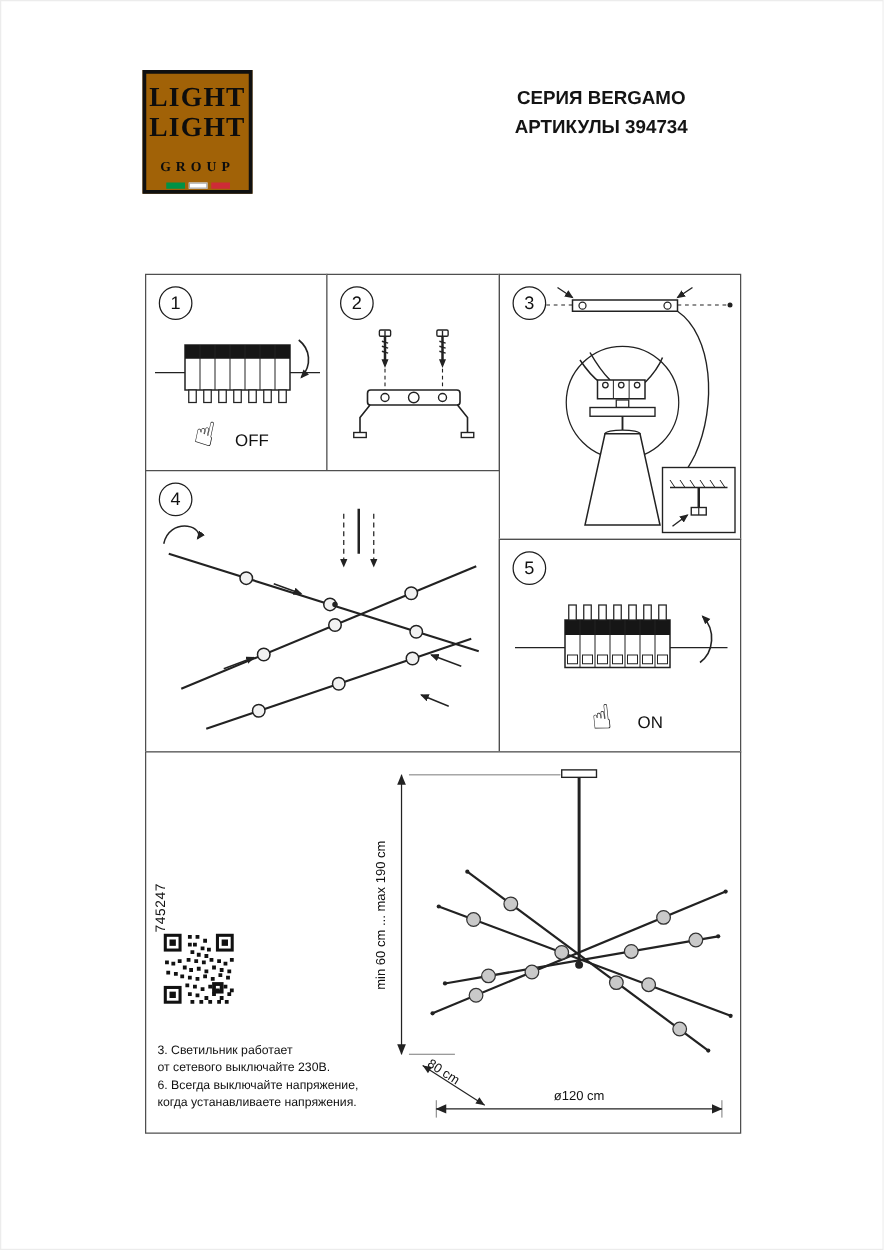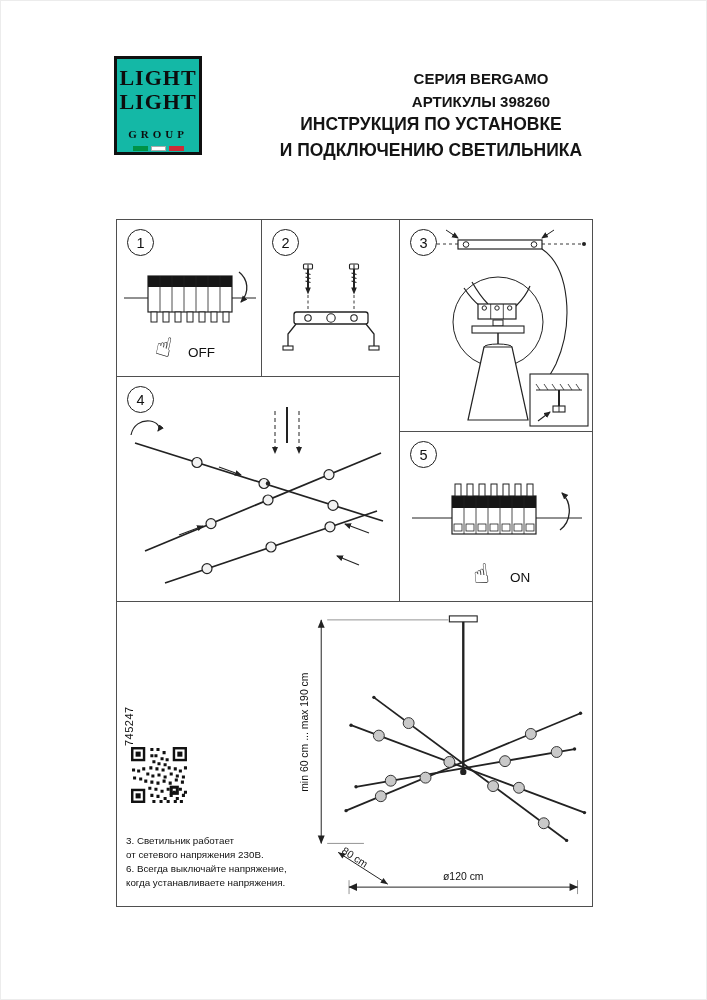--- a/index.html
+++ b/index.html
@@ -2,21 +2,21 @@
 <html><head>
 <meta charset="utf-8">
 <style>
   * { margin:0; padding:0; box-sizing:border-box; }
   html,body { background:#ffffff; }
   body { font-family:"Liberation Sans","DejaVu Sans",sans-serif; color:#111; }
   .page { position:relative; width:707px; height:1000px; background:#fff; border:1px solid #ececec; overflow:hidden; }
 
   
   .logo-box { position:absolute; left:113px; top:55px; width:88px; height:99px;
-              border:3px solid #101010; background:#14b8a6; text-align:center; padding-top:7px; }
+              border:3px solid #101010; background:#a16207; text-align:center; padding-top:7px; }
   .logo-word { font-family:"Liberation Serif","DejaVu Serif",serif; font-weight:bold;
                font-size:22px; line-height:24px; letter-spacing:1px; color:#0d0d0d; }
   .logo-group { font-family:"Liberation Serif","DejaVu Serif",serif; font-weight:bold;
                 font-size:11px; line-height:13px; letter-spacing:4px; margin-top:14px; color:#0d0d0d; }
   .flag { display:flex; justify-content:center; gap:3px; margin-top:5px; }
   .flag span { width:15px; height:5px; display:inline-block; }
   .flag .g { background:#009246; }
   .flag .w { background:#fff; border:1px solid #aaa; }
   .flag .r { background:#CE2B37; }
 
@@ -53,27 +53,23 @@
     <div class="logo-group">GROUP</div>
     <div class="flag">
       <span class="g"></span>
         <span class="w"></span>
         <span class="r"></span>
     </div>
   </div>
 
   <div class="series-block">
     <div>СЕРИЯ BERGAMO</div>
-    <div>АРТИКУЛЫ 398260</div>
-  </div>
-
-  <div class="instr-block">
-    <div>ИНСТРУКЦИЯ ПО УСТАНОВКЕ</div>
-    <div>И ПОДКЛЮЧЕНИЮ СВЕТИЛЬНИКА</div>
-  </div>
+    <div>АРТИКУЛЫ 394734</div>
+  </div>
+
 
   <div class="panel" style="left:115px;top:218px;width:146px;height:158px;">
     <div class="step-circle">1</div>
     <svg viewBox="0 0 136 114" style="left:5px;top:38px;width:136px;height:114px">
       <defs>
           <marker id="ar1" markerWidth="8" markerHeight="8" refX="6" refY="3" orient="auto" markerUnits="userSpaceOnUse">
             <path d="M0 0L7 3L0 6Z" fill="#222"></path>
           </marker>
         </defs>
       <line x1="2" y1="40" x2="134" y2="40" stroke="#222" stroke-width="1"></line>
@@ -348,19 +344,19 @@
           <rect x="5.5" y="46.5" width="5" height="5"></rect>
           <rect x="39" y="39" width="9" height="9"></rect>
         </g>
         <rect x="42" y="42" width="3" height="3" fill="#fff"></rect>
         <path fill="#111" d="M20 2h3v3h-3z M26 2h3v3h-3z M32 5h3v3h-3z M20 8h3v3h-3z M24 8h3v3h-3z M30 11h3v3h-3z M35 12h3v3h-3z M22 14h3v3h-3z M27 16h3v3h-3z M33 17h3v3h-3z M19 20h3v3h-3z M25 21h3v3h-3z M31 22h3v3h-3z M37 20h3v3h-3z M43 21h3v3h-3z M48 23h3v3h-3z M53 20h3v3h-3z M2 22h3v3h-3z M7 23h3v3h-3z M12 21h3v3h-3z M16 26h3v3h-3z M21 28h3v3h-3z M27 27h3v3h-3z M33 29h3v3h-3z M39 26h3v3h-3z M45 28h3v3h-3z M51 29h3v3h-3z M3 30h3v3h-3z M9 31h3v3h-3z M14 33h3v3h-3z M20 34h3v3h-3z M26 35h3v3h-3z M32 33h3v3h-3z M38 35h3v3h-3z M44 32h3v3h-3z M50 34h3v3h-3z M18 40h3v3h-3z M24 41h3v3h-3z M30 43h3v3h-3z M36 41h3v3h-3z M42 44h3v3h-3z M48 41h3v3h-3z M53 44h3v3h-3z M20 47h3v3h-3z M26 48h3v3h-3z M33 50h3v3h-3z M39 47h3v3h-3z M45 50h3v3h-3z M51 47h3v3h-3z M22 53h3v3h-3z M29 53h3v3h-3z M36 53h3v3h-3z M43 53h3v3h-3z M49 53h3v3h-3z"></path>
       </svg>
     </div>
 
     <div class="notes">
       <div>3. Светильник работает</div>
-      <div>от сетевого напряжения 230В.</div>
+      <div>от сетевого выключайте 230В.</div>
       <div>6. Всегда выключайте напряжение,</div>
       <div>когда устанавливаете напряжения.</div>
     </div>
   </div>
 
 </div>
 
 </body></html>

